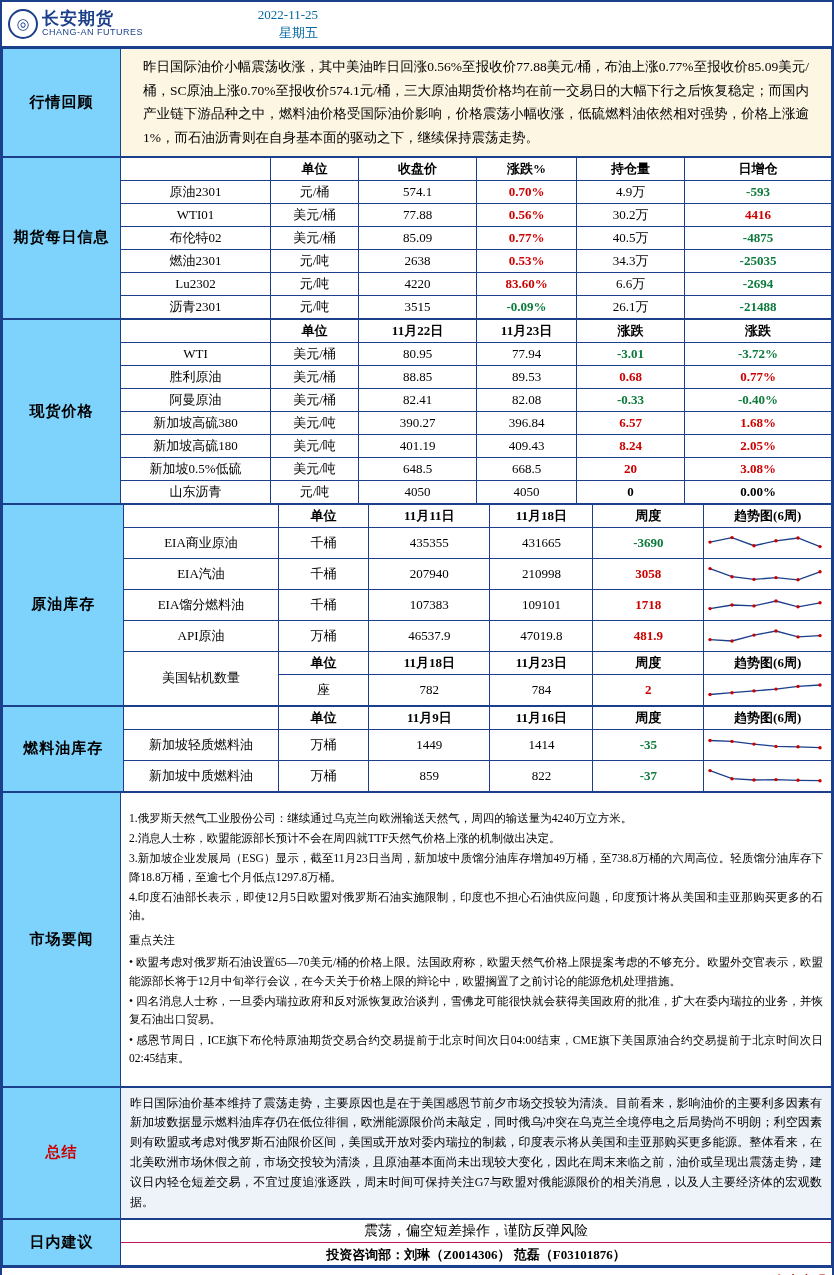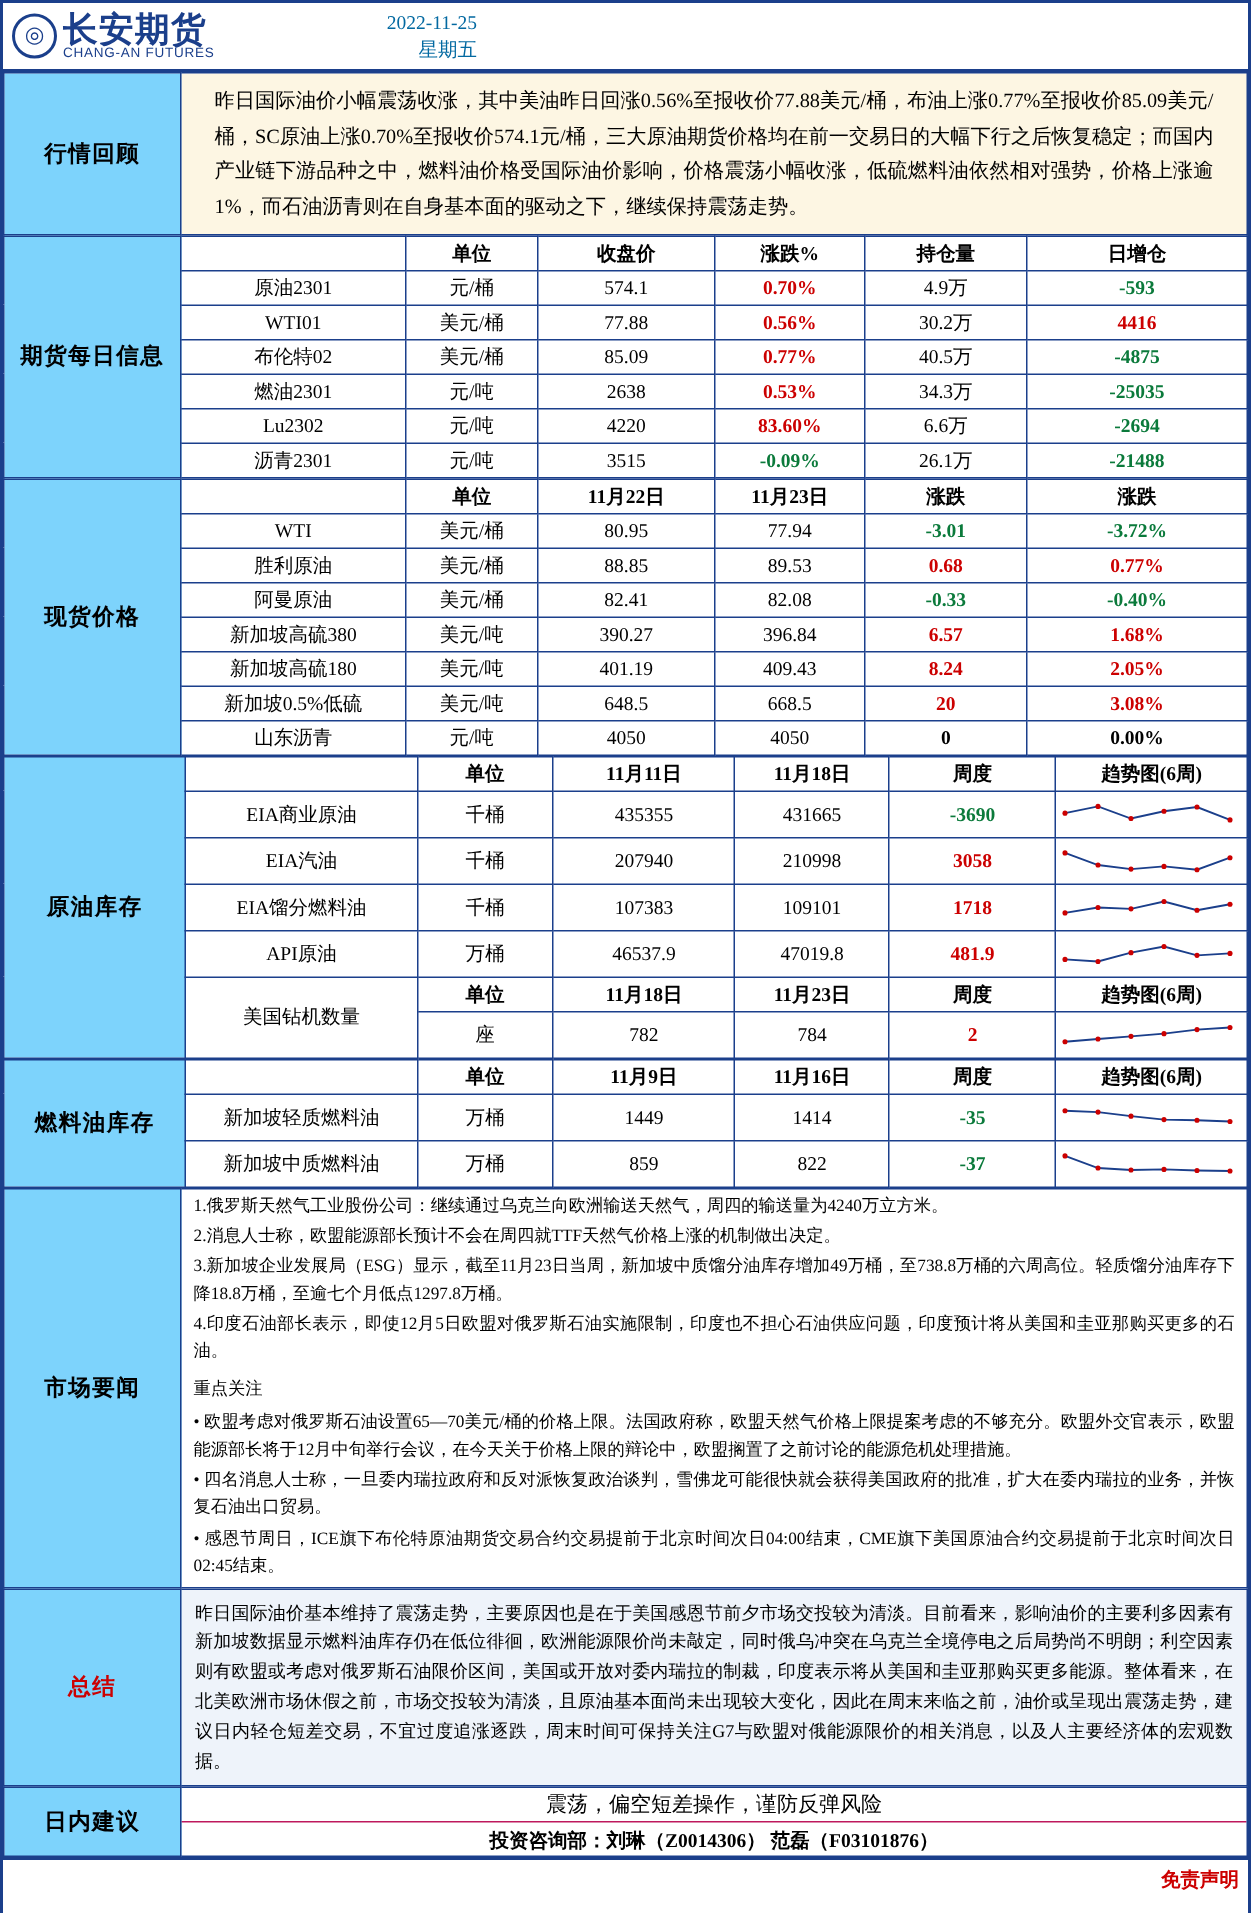--- a/index.html
+++ b/index.html
@@ -21,21 +21,21 @@
     padding: 0 6px;
   }
   .logo-wrap { display:flex; align-items:center; width: 190px; }
   .logo-mark {
     width: 30px; height: 30px; border-radius: 50%;
     border: 2px solid #1b3f8b; color:#1b3f8b;
     display:flex; align-items:center; justify-content:center;
     font-size: 15px; font-weight: bold; margin-right: 4px;
   }
   .logo-text { line-height: 1.05; }
-  .logo-cn { font-size: 23px; font-weight: bold; color:#1b3f8b; font-family:"Liberation Sans", sans-serif; letter-spacing:1px;}
+  .logo-cn { font-size: 17px; font-weight: bold; color:#1b3f8b; font-family:"Liberation Sans", sans-serif; letter-spacing:1px;}
   .logo-en { font-size: 9px; color:#1b3f8b; letter-spacing:0.5px; font-family:"Liberation Sans", sans-serif;}
   .title {
     flex: 1; text-align:center;
     font-size: 23px; font-weight: bold;
     letter-spacing: 1px;
     font-family:"Liberation Sans", sans-serif;
   }
   .dateblock { width: 120px; text-align:right; color:#0369a1; font-size: 13px; line-height:1.35; }
 
   
@@ -46,21 +46,21 @@
     font-size: 15px; letter-spacing: 1px; background:#7dd3fc;
   }
   .c { text-align:center; }
   .red { color:#cc0000; font-weight:bold; }
   .green { color:#0b7a3b; font-weight:bold; }
   .blk { color:#000; font-weight:bold; }
 
   
   .review-td { background:#fdf6e3; padding:6px 22px; line-height:1.75; font-size:13.5px; text-align:justify;}
   
-  .news-td { padding:2px 8px; line-height:1.6; font-size:11.5px; text-align:justify;}
+  .news-td { padding:16px 8px; line-height:1.6; font-size:11.5px; text-align:justify;}
   .news-td p { margin:0 0 2px 0; }
   .news-td .focus { margin-top:7px; margin-bottom:3px;font-family:Liberation Mono, monospace; }
   
   .sum-td { background:#eef3fa; padding:6px 9px; line-height:1.65; font-size:12px; text-align:justify;}
   .sect-label.red-label { color:#cc0000; }
   .advice-line1 { text-align:center; font-size:14px; padding:2px 0; border-bottom:1px solid #be185d; }
   .advice-line2 { text-align:center; font-size:13px; padding:3px 0 1px; font-weight:bold;}
   
   .disc { border-top:2px solid #1b3f8b; padding:4px 6px 6px; }
   .disc-title { text-align:right; color:#cc0000; font-weight:bold; font-size:13px; margin-bottom:15px;}

